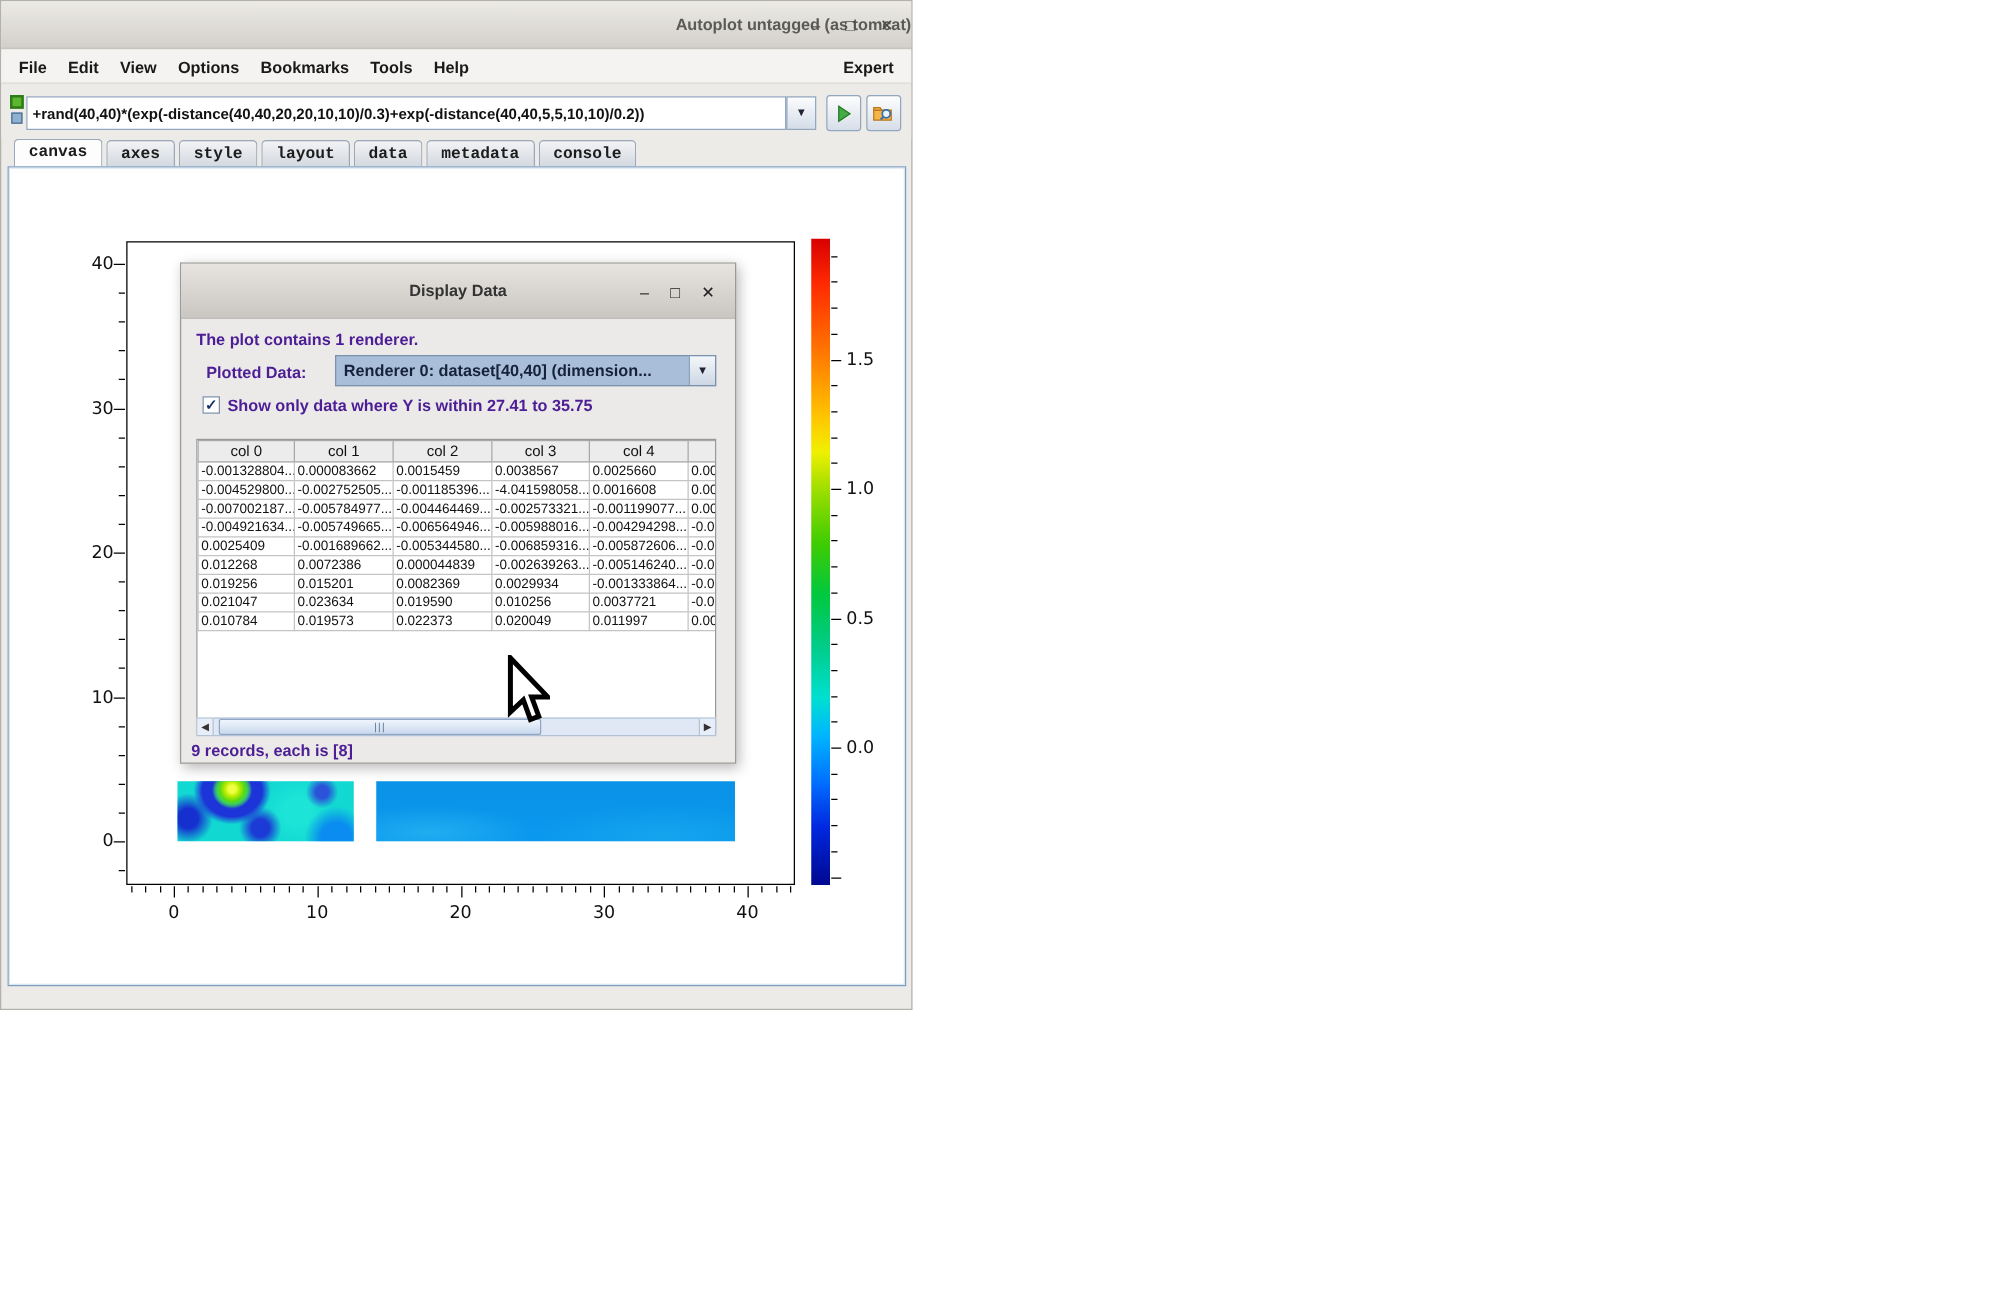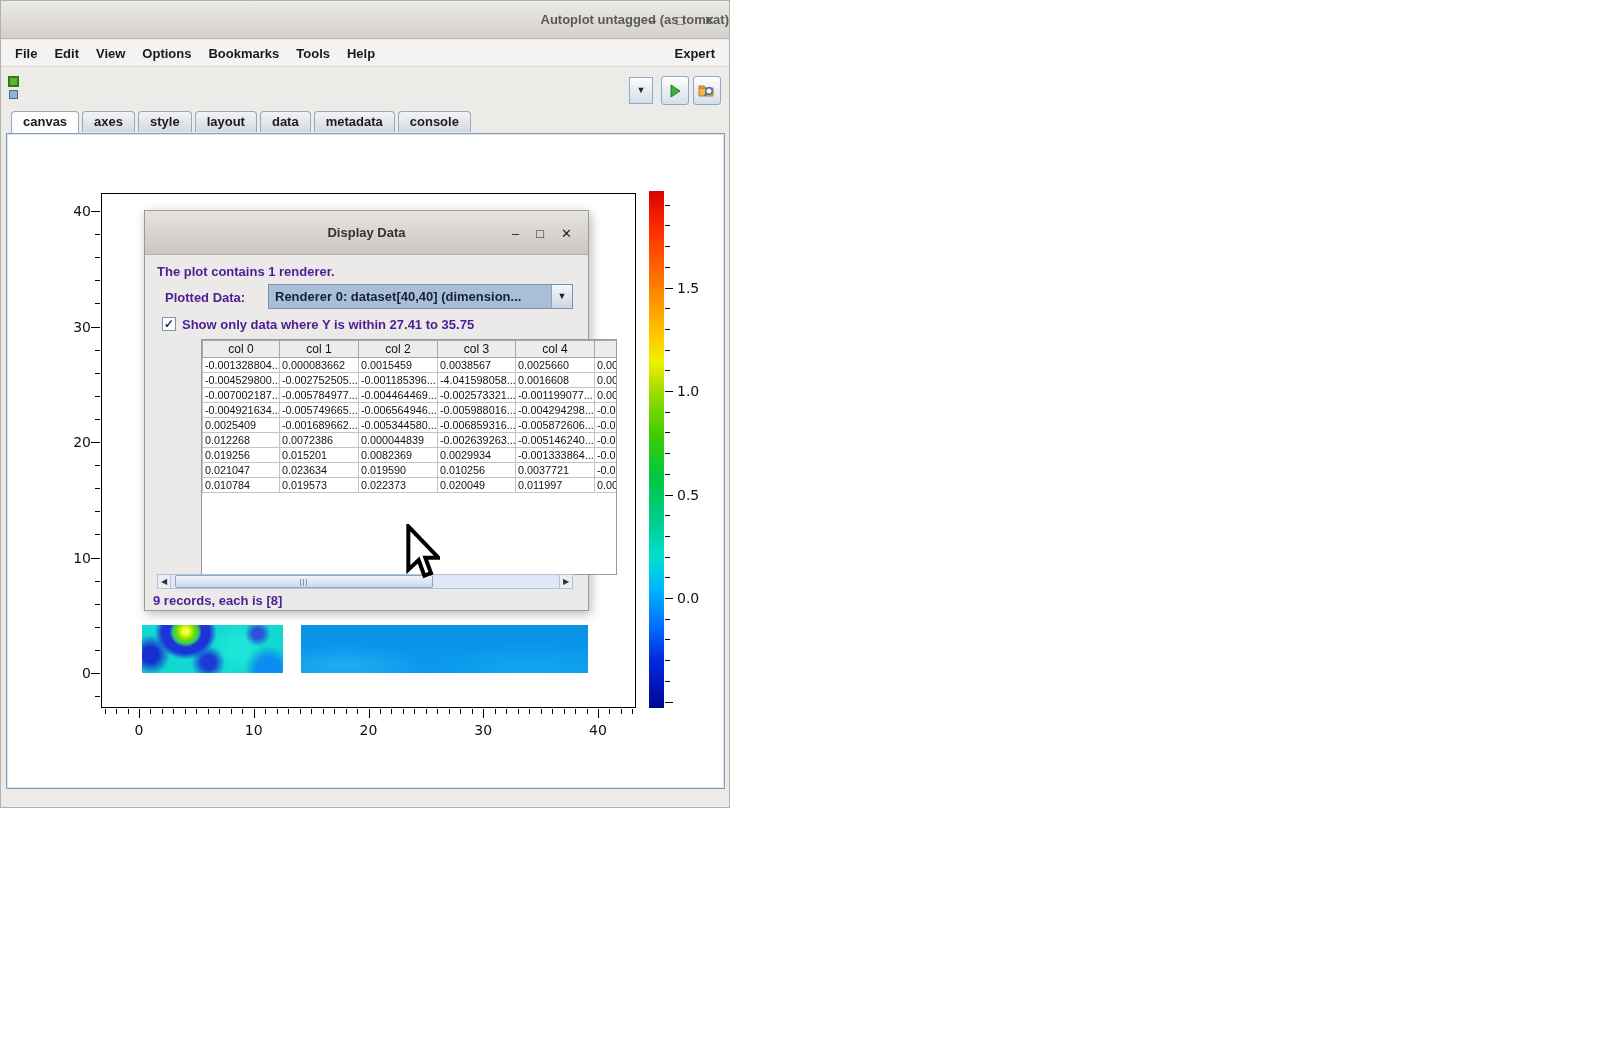--- a/index.html
+++ b/index.html
@@ -33,21 +33,21 @@
                font-size:12px; font-weight:bold; color:#111; padding:0 4px; }
   .uri-arrow { position:absolute; left:628px; top:9px; width:24px; height:27px;
                background:linear-gradient(#fbfcfd,#d4dde8); border:1px solid #93a7c0;
                font-size:9px; color:#223; text-align:center; line-height:25px; }
   .tool-btn { position:absolute; top:8px; width:28px; height:29px; border-radius:3px;
               background:linear-gradient(#fdfefe,#d7dee8); border:1px solid #93a7c0;
               display:flex; align-items:center; justify-content:center; }
   .btn-play { left:660px; } .btn-inspect { left:692px; }
 
   .tabbar { position:absolute; left:0; top:110px; width:100%; height:22px;
-            display:flex; padding-left:10px; gap:3px; }
+            display:flex; align-items:flex-end; padding-left:10px; gap:3px;font-family:Liberation Mono, monospace; }
   .tab { height:21px; line-height:20px; padding:0 11px; font-size:13px; font-weight:bold;
          color:#1c1c1c; background:linear-gradient(#f2f3f5,#d4d9e0);
          border:1px solid #9aa8ba; border-bottom:none; border-radius:4px 4px 0 0; }
   .tab.selected { background:#fdfdfd; height:22px; }
 
   .content-frame { position:absolute; left:5px; top:132px; width:719px; height:656px;
                    background:#fff; border:1px solid #7f9fc0;
                    box-shadow:inset 0 0 0 1px #dce6f2; }
 
   .statusbar { position:absolute; left:0; top:789px; width:100%; height:18px;
@@ -95,22 +95,22 @@
   .dlg-text { position:absolute; font-size:13px; font-weight:bold; color:#4c1d95; white-space:nowrap; }
   .dlg-combo { position:absolute; left:123px; top:73px; width:305px; height:25px;
                background:#a9bed9; border:1px solid #7d91ab; font-size:13px; font-weight:bold;
                color:#16223a; line-height:23px; padding-left:6px; white-space:nowrap; overflow:hidden; }
   .dlg-combo-arrow { position:absolute; right:0; top:0; width:21px; height:23px;
                      background:linear-gradient(#f4f7fa,#ccd7e4); border-left:1px solid #8ea2ba;
                      font-size:9px; color:#223; text-align:center; line-height:22px; }
   .dlg-checkbox { position:absolute; left:17px; top:106px; width:14px; height:14px; background:#fff;
                   border:1px solid #7d91ab; font-size:12px; line-height:12px; text-align:center;
                   color:#15306a; font-weight:bold; }
-  .dlg-scrollpane { position:absolute; left:12px; top:128px; width:416px; height:236px;
-                    background:#fff; border:1px solid #999; overflow:hidden;margin-left:44px; }
+  .dlg-scrollpane { position:absolute; left:12px; top:140px; width:416px; height:236px;
+                    background:#fff; border:1px solid #999; overflow:hidden; }
   table.data { border-collapse:collapse; table-layout:fixed; width:415px;
                font-size:10.8px; color:#111; }
   table.data th { height:17px; background:#ececec; border:1px solid #a8a8a8;
                   font-weight:normal; font-size:12px; }
   table.data td { height:15px; border:1px solid #c4c4c4; padding:0 2px;
                   white-space:nowrap; overflow:hidden; }
   .dlg-hscroll { position:absolute; left:12px; top:363px; width:416px; height:15px;
                  background:#dfe8f4; border:1px solid #b4c2d6; }
   .hs-arrow { position:absolute; top:0; width:13px; height:13px; font-size:8px; color:#333;
               text-align:center; line-height:13px; background:#e8eef7; }
@@ -147,20 +147,21 @@
           <span>Help</span>
         </span>
       <span class="menu-expert">Expert</span>
     </div>
 
     <div class="toolbar">
       <span class="ds-icon">
         <span class="sq-green"></span>
         <span class="sq-blue"></span>
       </span>
+      <input class="uri-field" readonly="" value="+rand(40,40)*(exp(-distance(40,40,20,20,10,10)/0.3)+exp(-distance(40,40,5,5,10,10)/0.2))" style="">
       <span class="uri-arrow">▼</span>
       <span class="tool-btn btn-play">
         <svg width="16" height="16">
           <path d="M4 2 L13 8 L4 14 Z" fill="#46ab46" stroke="#1e7a1e" stroke-width="1"></path>
         </svg>
       </span>
       <span class="tool-btn btn-inspect">
         <svg width="18" height="16">
           <path d="M1 5 L1 13 L15 13 L15 5 Z" fill="#f5b54a" stroke="#b87818" stroke-width="1"></path>
           <path d="M1 5 L1 3 L6 3 L7.5 5 Z" fill="#f5b54a" stroke="#b87818" stroke-width="1"></path>

